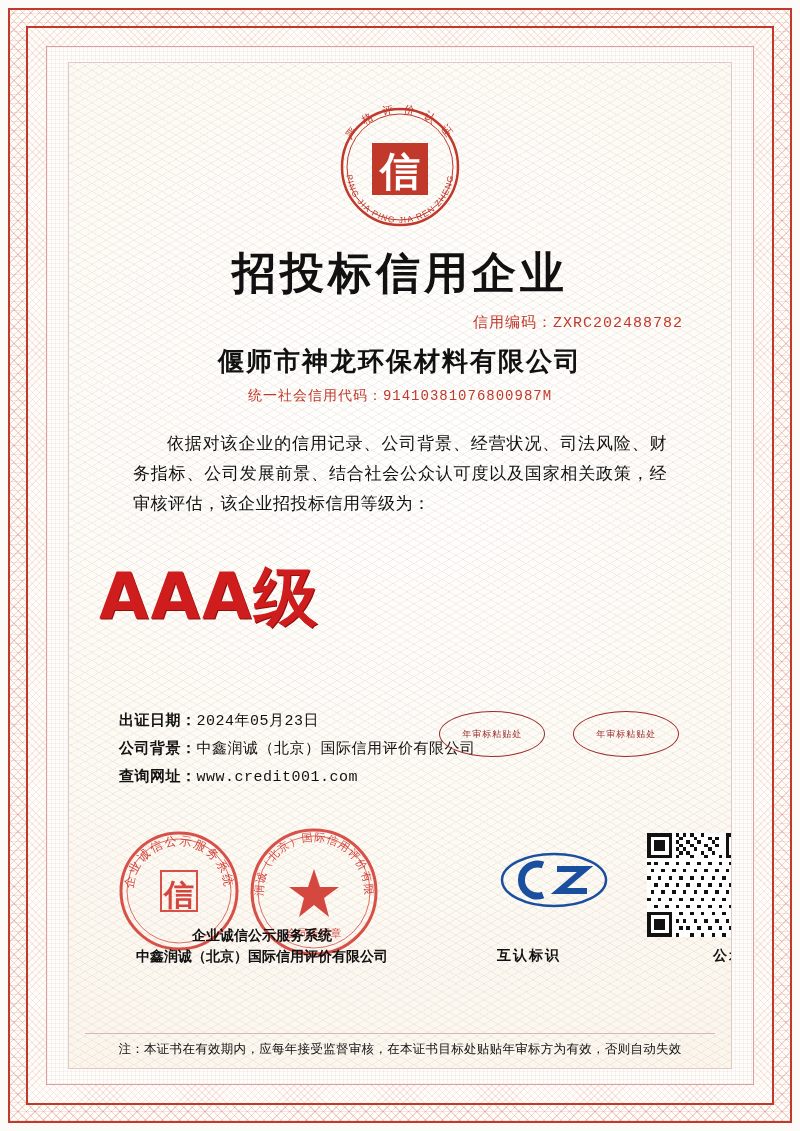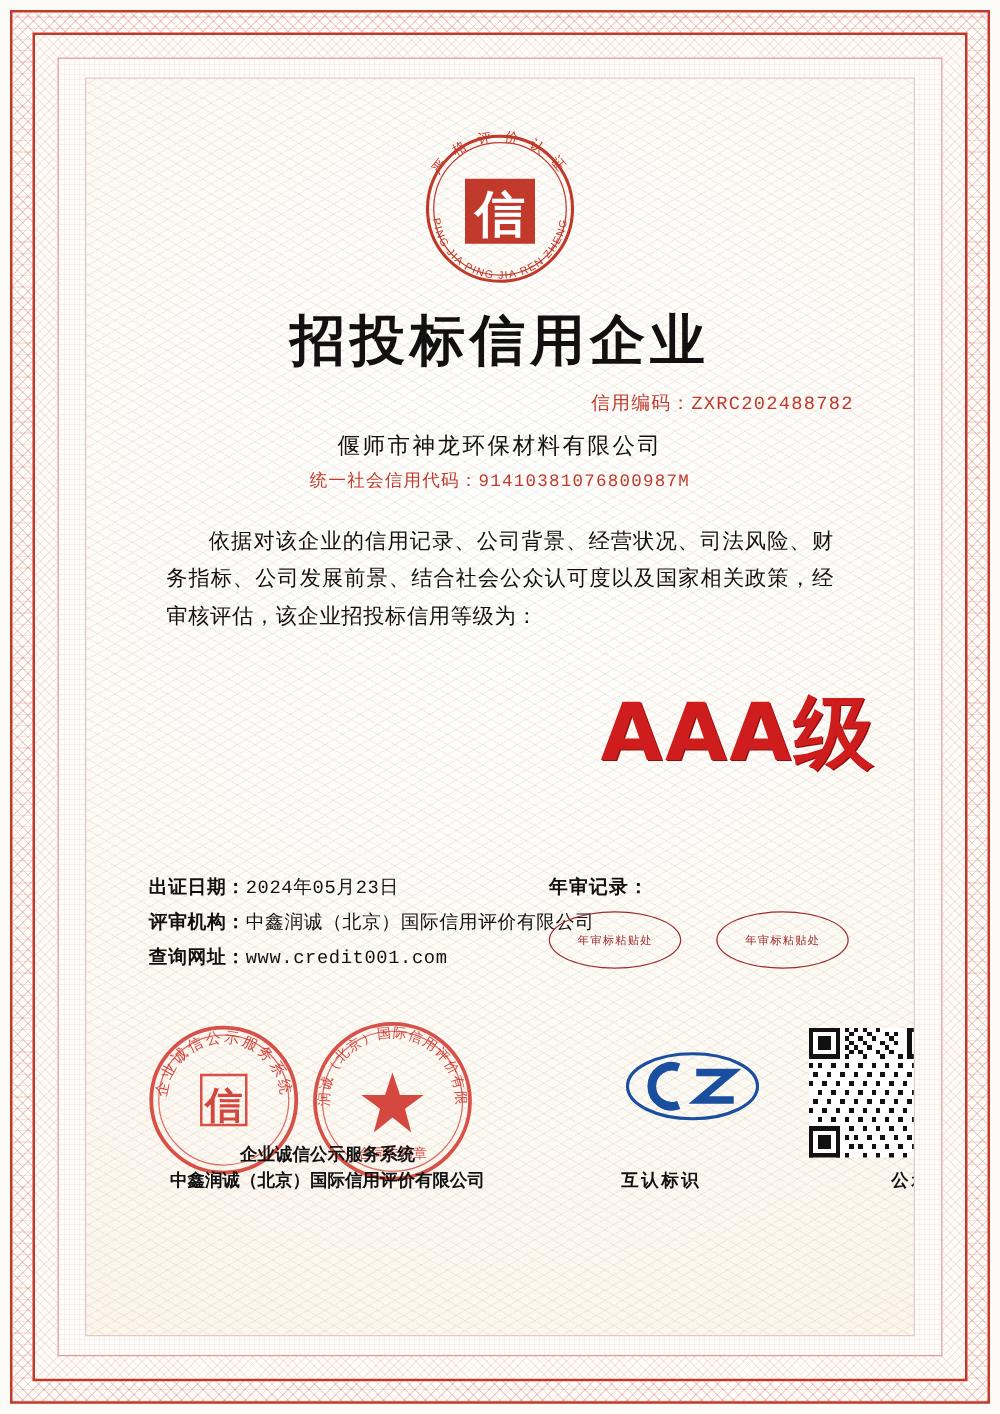--- a/index.html
+++ b/index.html
@@ -90,22 +90,22 @@
     font-size:15px;
     color:#c0392b;
     letter-spacing:1px;
   }
   .code-line .code-val{font-family:"Liberation Mono", monospace;}
 
   .company{
     text-align:center;
     margin-top:12px;
     font-family:"DejaVu Sans", sans-serif;
-    font-weight:normal;
-    font-size:18px;
+    font-weight:bold;
+    font-size:26px;
     letter-spacing:2px;
     color:#111;
   }
   .uscc{
     text-align:center;
     margin-top:8px;
     font-size:14px;
     color:#c0392b;
     letter-spacing:1px;
   }
@@ -115,21 +115,21 @@
     margin:24px 34px 0 34px;
     font-size:17px;
     line-height:1.75;
     color:#111;
     text-align:justify;
     text-indent:2em;
     letter-spacing:.5px;
   }
 
   .grade{
-    text-align:right;
+    text-align:left;
     margin-top:36px;
     font-family:"DejaVu Sans", sans-serif;
     font-weight:bold;
     font-size:64px;
     color:#cf1d1d;
     letter-spacing:2px;
     text-shadow:1px 1px 0 #8e0f0f;
   }
 
   
@@ -247,28 +247,27 @@
       <div class="body-text">依据对该企业的信用记录、公司背景、经营状况、司法风险、财务指标、公司发展前景、结合社会公众认可度以及国家相关政策，经审核评估，该企业招投标信用等级为：</div>
 
       <div class="grade">AAA级</div>
 
       <div class="meta-row">
         <div class="meta-left">
           <div class="meta-line">
             <span class="lbl">出证日期：</span><span class="val">2024年05月23日</span>
           </div>
           <div class="meta-line">
-            <span class="lbl">评审机构：</span><span class="val">中鑫润诚（北京）国际信用评价有限公司</span>
+            <span class="lbl">公司背景：</span><span class="val">中鑫润诚（北京）国际信用评价有限公司</span>
           </div>
           <div class="meta-line">
             <span class="lbl">查询网址：</span><span class="val">www.credit001.com</span>
           </div>
         </div>
         <div class="meta-right">
-          <div class="annual-title">年审记录：</div>
           <div class="annual-boxes">
             <div class="annual-box">年审标粘贴处</div>
             <div class="annual-box">年审标粘贴处</div>
           </div>
         </div>
       </div>
 
       <div class="seals">
 
         <div class="seal seal-1">
@@ -461,14 +460,15 @@
         </div>
 
         <div class="mark-labels">
           <span>互认标识</span>
           <span>公示系统</span>
         </div>
       </div>
 
     </div>
 
+    <div class="footnote">注：本证书在有效期内，应每年接受监督审核，在本证书目标处贴贴年审标方为有效，否则自动失效</div>
   </div>
 </div>
 
 </body></html>

